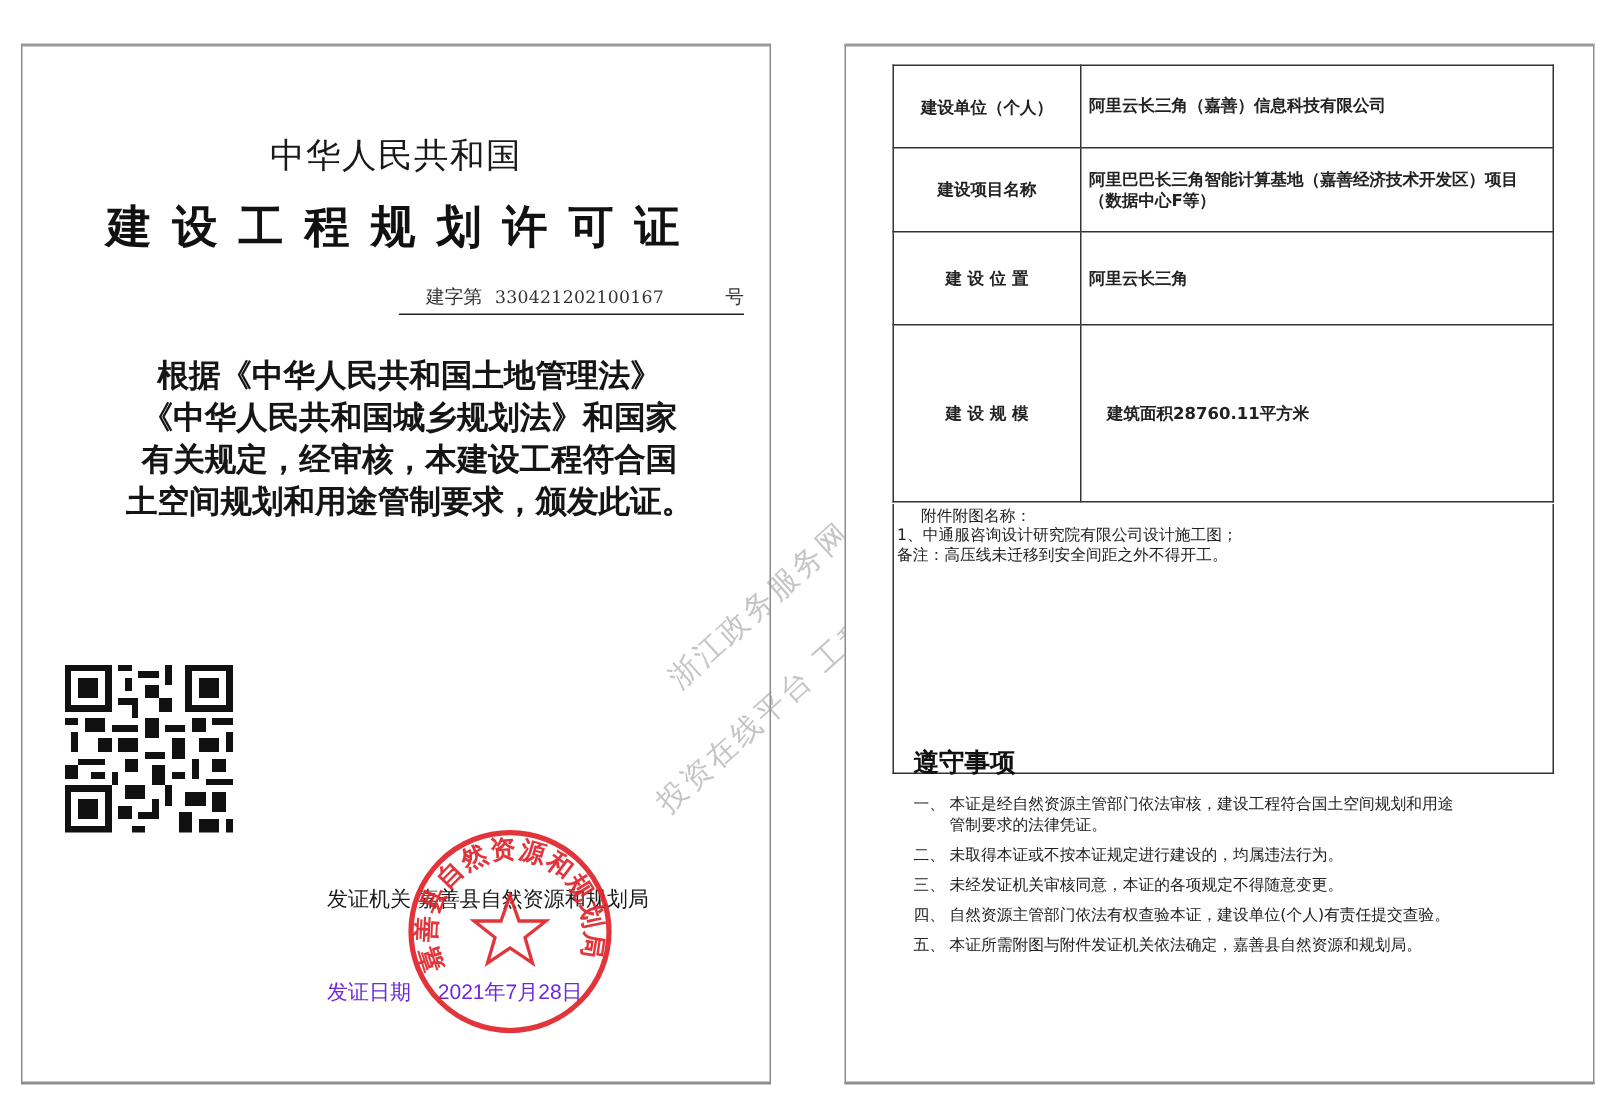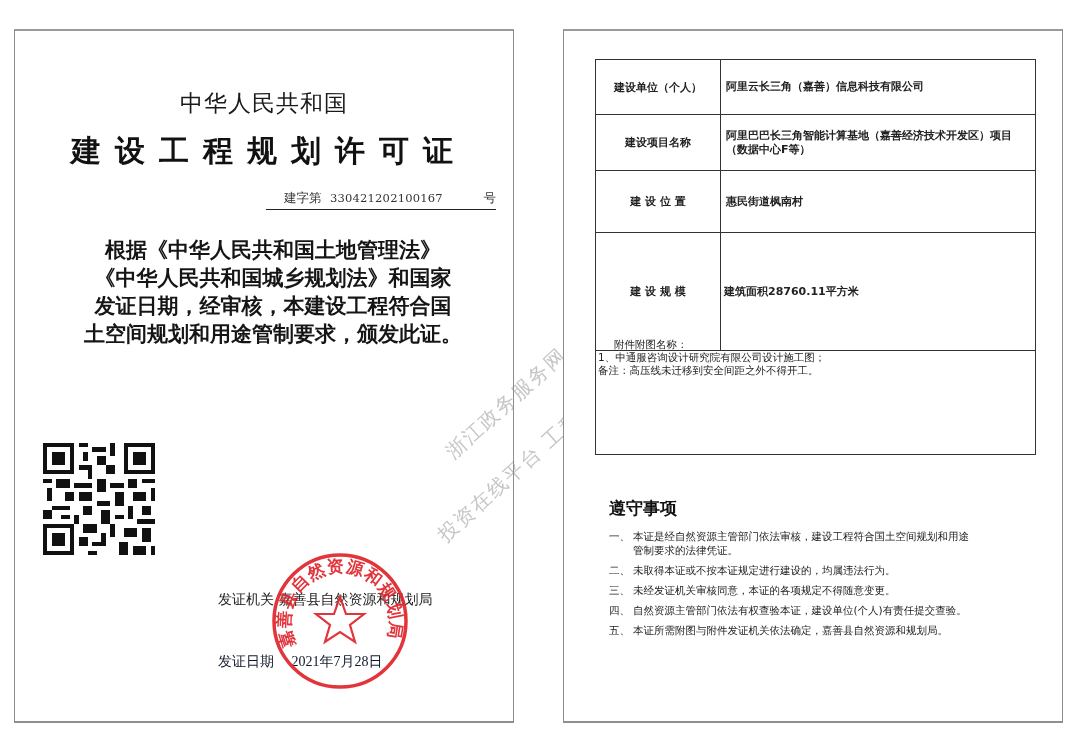--- a/index.html
+++ b/index.html
@@ -24,33 +24,33 @@
   .number-line .num { position: absolute; left: 64px; top: 4px; font-size: 11.5px; letter-spacing: 0.2px; }
   .number-line .suf { position: absolute; right: 0px; top: 3px; }
 
   .statement { position: absolute; left: 38px; top: 205px; width: 440px; font-size: 21px; font-weight: bold; line-height: 28px; text-align: center; color: #151515; font-family: "DejaVu Sans", "Liberation Sans", sans-serif; }
   .statement div { white-space: nowrap; }
 
   .qr { position: absolute; left: 27px; top: 412px; width: 114px; height: 112px; }
 
   .issuer { position: absolute; left: 203px; top: 560px; font-size: 14px; color: #1a1a1a; font-family: "DejaVu Sans", sans-serif; white-space: nowrap; }
   .issuer .lbl { }
-  .issue-date { position: absolute; left: 203px; top: 622px; font-size: 14px; color: #0f172a; font-family: Liberation Serif, serif; white-space: nowrap; }
+  .issue-date { position: absolute; left: 203px; top: 622px; font-size: 14px; color: #6d28d9; font-family: Liberation Sans, sans-serif; white-space: nowrap; }
   .issue-date .lbl { margin-right: 14px; }
 
   .seal { position: absolute; left: 255px; top: 520px; width: 140px; height: 140px; opacity: 0.92; }
 
   .watermark { position: absolute; color: rgba(150,150,150,0.55); font-size: 20px; font-family: "DejaVu Serif", serif; white-space: nowrap; transform-origin: left top; pointer-events: none; letter-spacing: 2px; }
 
   
-  .info-table { position: absolute; left: 31px; top: 12px; width: 441px; border-collapse: collapse; font-family: "DejaVu Sans", sans-serif; margin-top: 16px; }
+  .info-table { position: absolute; left: 31px; top: 12px; width: 441px; border-collapse: collapse; font-family: "DejaVu Sans", sans-serif; }
   .info-table td { border: 1px solid #333; font-size: 11px; font-weight: bold; color: #222; vertical-align: middle; }
   .info-table td.lbl { width: 122px; text-align: center; }
   .info-table td.val { padding-left: 5px; line-height: 14px; }
-  .attach-box { position: absolute; left: 31px; top: 305px; width: 441px; height: 119px; border: 1px solid #333; border-top: none; box-sizing: border-box; font-family: "DejaVu Sans", sans-serif; font-size: 10.5px; color: #222; line-height: 13px; }
+  .attach-box { position: absolute; left: 31px; top: 305px; width: 441px; height: 180px; border: 1px solid #333; border-top: none; box-sizing: border-box; font-family: "DejaVu Sans", sans-serif; font-size: 10.5px; color: #222; line-height: 13px; }
   .attach-box .title { padding-left: 18px; padding-top: 2px; }
   .attach-box .line { padding-left: 2px; white-space: nowrap; }
 
   .rules-title { position: absolute; left: 45px; top: 466px; font-size: 17px; font-weight: bold; color: #111; font-family: "DejaVu Sans", sans-serif; }
   .rules { position: absolute; left: 45px; top: 498px; width: 370px; font-family: "DejaVu Sans", sans-serif; font-size: 10.5px; color: #222; line-height: 14px; }
   .rules .rule { margin-bottom: 6px; padding-left: 24px; text-indent: -24px; }
   .rules .rule .idx { display: inline-block; width: 24px; text-indent: 0; }
 </style>
 </head>
 <body>
@@ -61,21 +61,21 @@
 
   <div class="number-line">
     <span class="pre">建字第</span>
     <span class="num">330421202100167</span>
     <span class="suf">号</span>
   </div>
 
   <div class="statement">
     <div>根据《中华人民共和国土地管理法》</div>
     <div>《中华人民共和国城乡规划法》和国家</div>
-    <div>发证日期，经审核，本建设工程符合国</div>
+    <div>有关规定，经审核，本建设工程符合国</div>
     <div>土空间规划和用途管制要求，颁发此证。</div>
   </div>
 
   <svg class="qr" viewBox="0 0 25 25" shape-rendering="crispEdges">
     <rect width="25" height="25" fill="#fff"></rect>
     <g fill="#111">
       <rect x="0" y="0" width="7" height="7"></rect>
         <rect x="1" y="1" width="5" height="5" fill="#fff"></rect>
         <rect x="2" y="2" width="3" height="3"></rect>
       <rect x="18" y="0" width="7" height="7"></rect>
@@ -160,25 +160,25 @@
         <tr style="height:55px;">
       <td class="lbl">建设单位（个人）</td>
       <td class="val">阿里云长三角（嘉善）信息科技有限公司</td>
     </tr>
     <tr style="height:56px;">
       <td class="lbl">建设项目名称</td>
       <td class="val" style="padding-right:15px;">阿里巴巴长三角智能计算基地（嘉善经济技术开发区）项目（数据中心F等）</td>
     </tr>
     <tr style="height:62px;">
       <td class="lbl">建 设 位 置</td>
-      <td class="val">惠民街道枫南村</td>
+      <td class="val">阿里云长三角</td>
     </tr>
     <tr style="height:118px;">
       <td class="lbl">建 设 规 模</td>
-      <td class="val" style="padding-left:3px;">建筑面积28760.11平方米</td>
+      <td class="val" style="padding-left:17px;">建筑面积28760.11平方米</td>
     </tr>
   </tbody>
     </table>
 
   <div class="attach-box">
     <div class="title">附件附图名称：</div>
     <div class="line">1、中通服咨询设计研究院有限公司设计施工图；</div>
     <div class="line">备注：高压线未迁移到安全间距之外不得开工。</div>
   </div>
 

